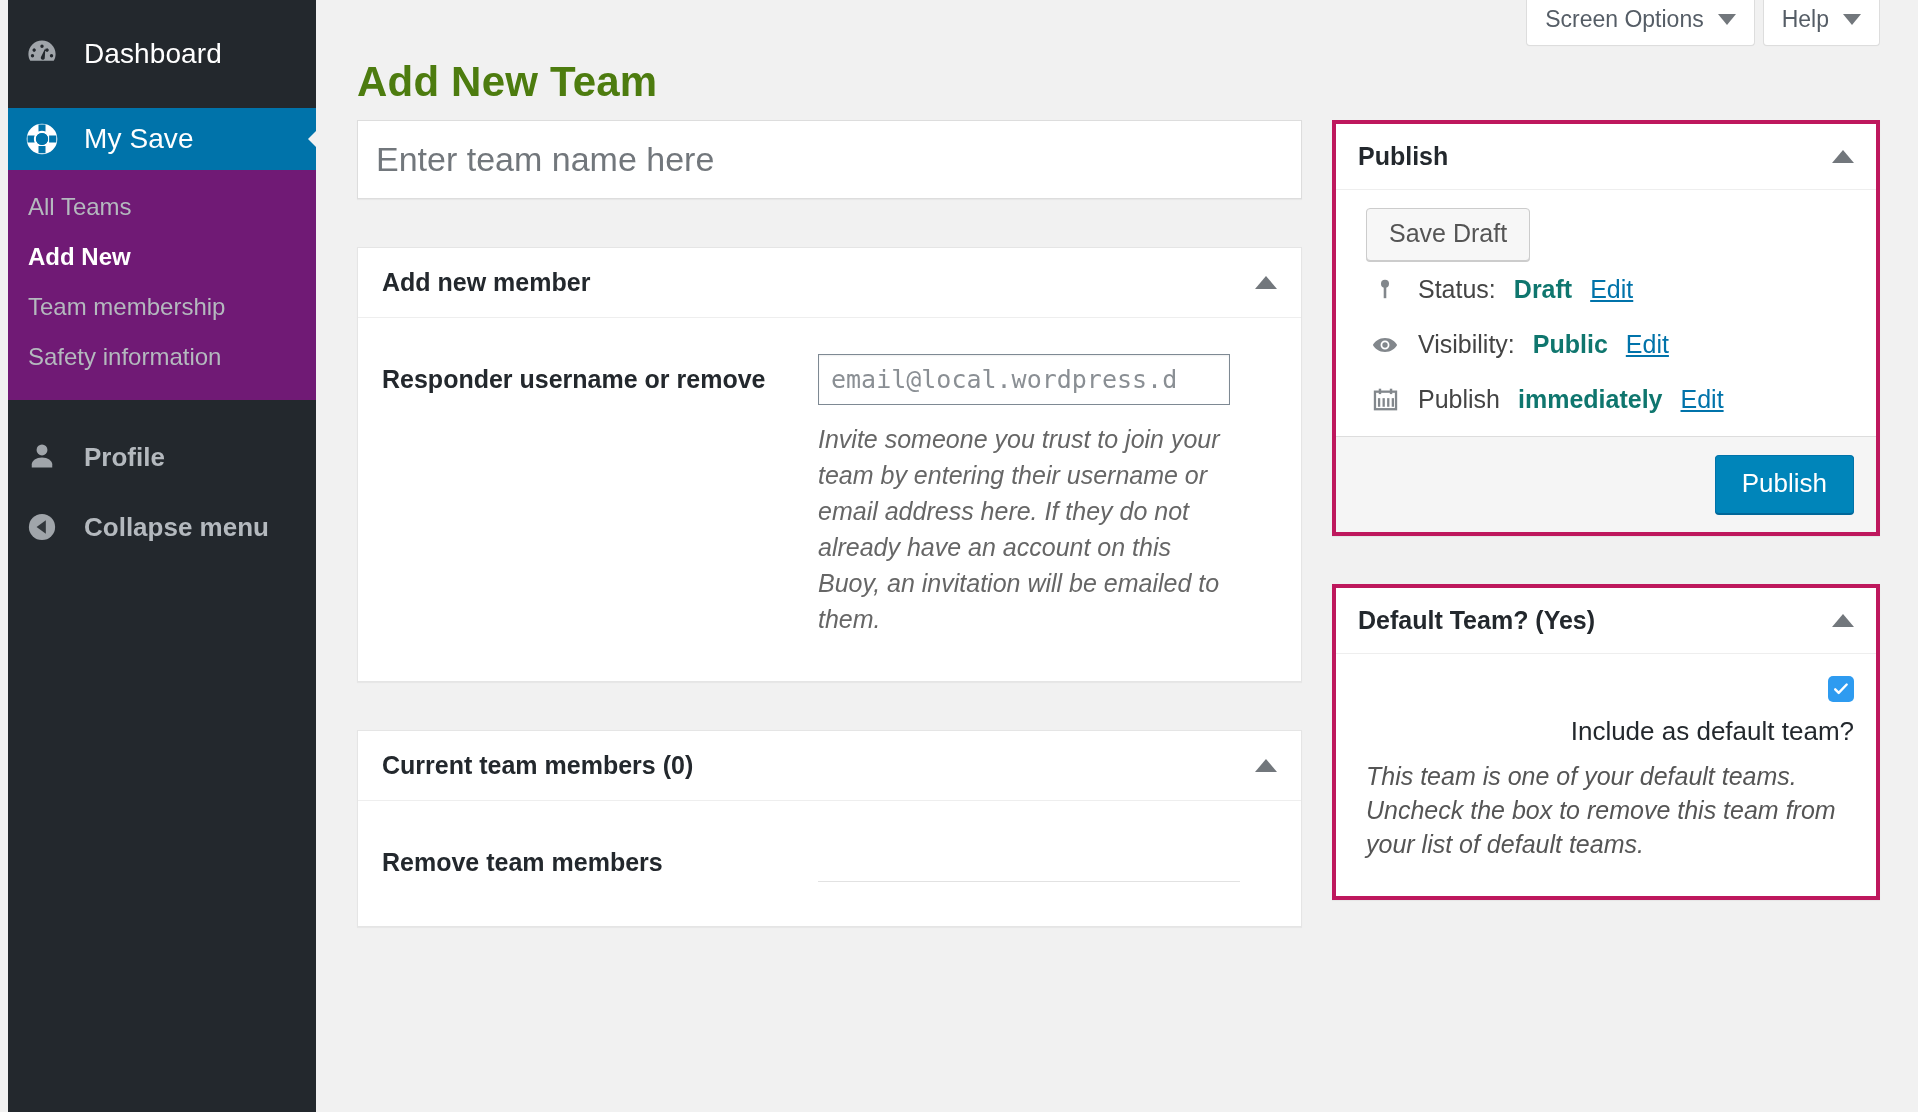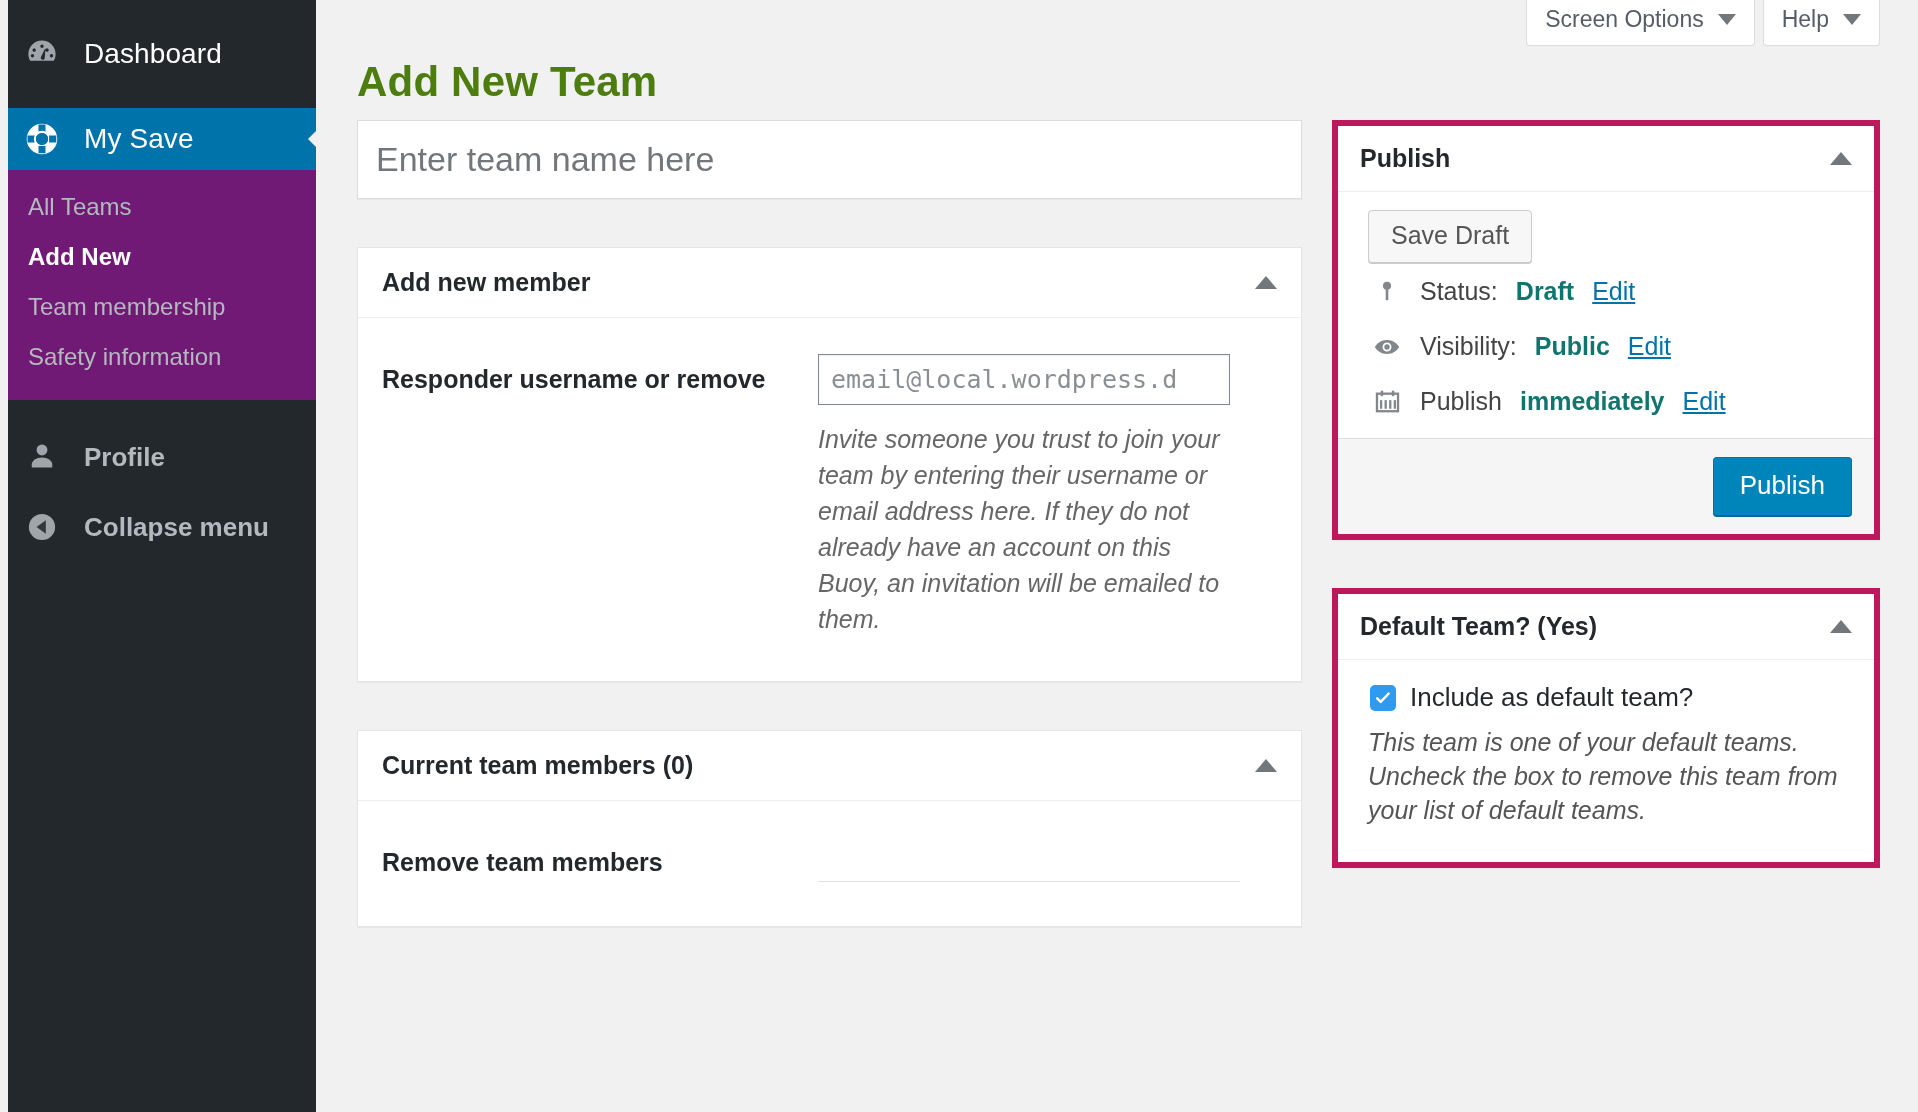--- a/index.html
+++ b/index.html
@@ -209,21 +209,21 @@
   .plain-row-td {
     padding: 52px 24px 52px 0;
   }
   .hr-line {
     height: 1px; background: #e2e2e2; width: 422px; margin-top: 44px;
   }
 
   
   .rbox {
     background: #fff;
-    border: 6px solid #be185d;
+    border: 4px solid #be185d;
     box-shadow: 0 1px 1px rgba(0,0,0,.04);
     margin-bottom: 48px;
   }
   .rbox-header {
     display: flex; align-items: center; justify-content: space-between;
     padding: 0 22px; height: 66px;
     border-bottom: 1px solid #eee;
   }
   .rbox-title { font-size: 25px; font-weight: bold; color: #23282d; }
   .rbox-inside { padding: 18px 22px 10px 30px; }
@@ -268,23 +268,24 @@
     border-radius: 4px;
     color: #fff;
     font-size: 26px;
     padding: 12px 26px 14px 26px;
     cursor: pointer;
     box-shadow: 0 1px 0 #006799;
     font-family: "Liberation Sans", sans-serif;
   }
 
   .cb-row {
-    display: flex; align-items: center; gap: 14px;
+    display: flex; align-items: flex-end; gap: 14px;
     font-size: 26px; color: #23282d;
     padding: 4px 0 2px 2px;
+    flex-direction: column;
   }
   .cbox {
     width: 26px; height: 26px;
     border-radius: 5px;
     background: #2e9bf0;
     display: flex; align-items: center; justify-content: center;
     flex: 0 0 auto;
     cursor: pointer;
   }
   .cbox svg { display:block; }

